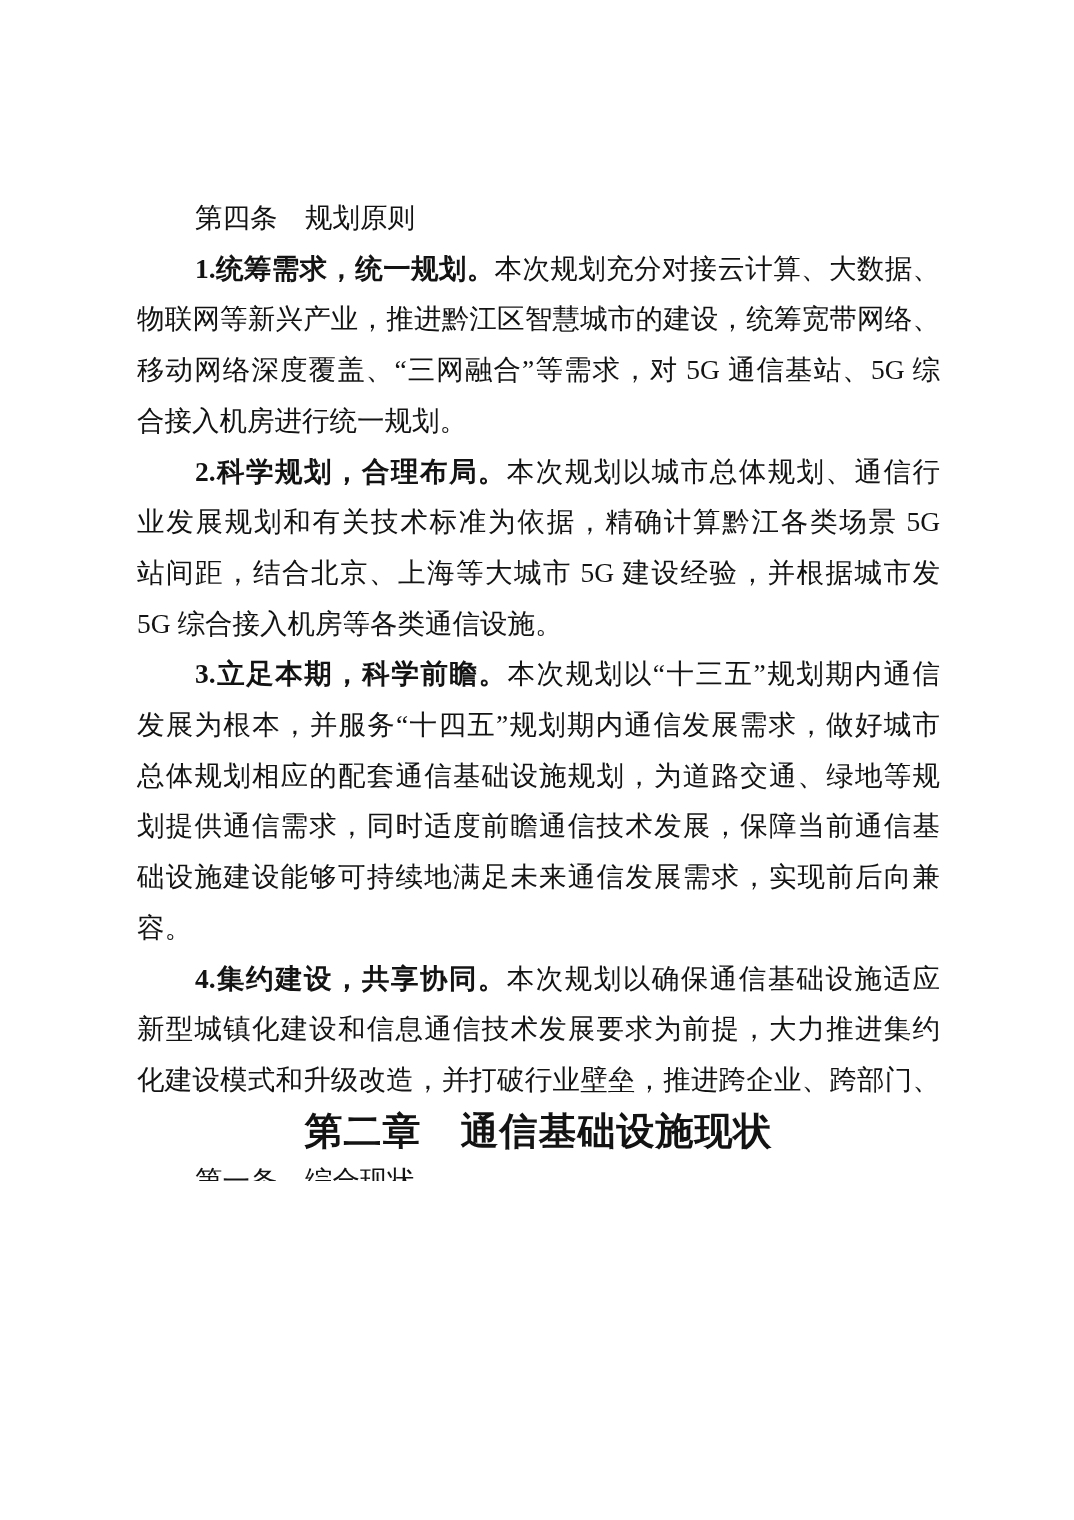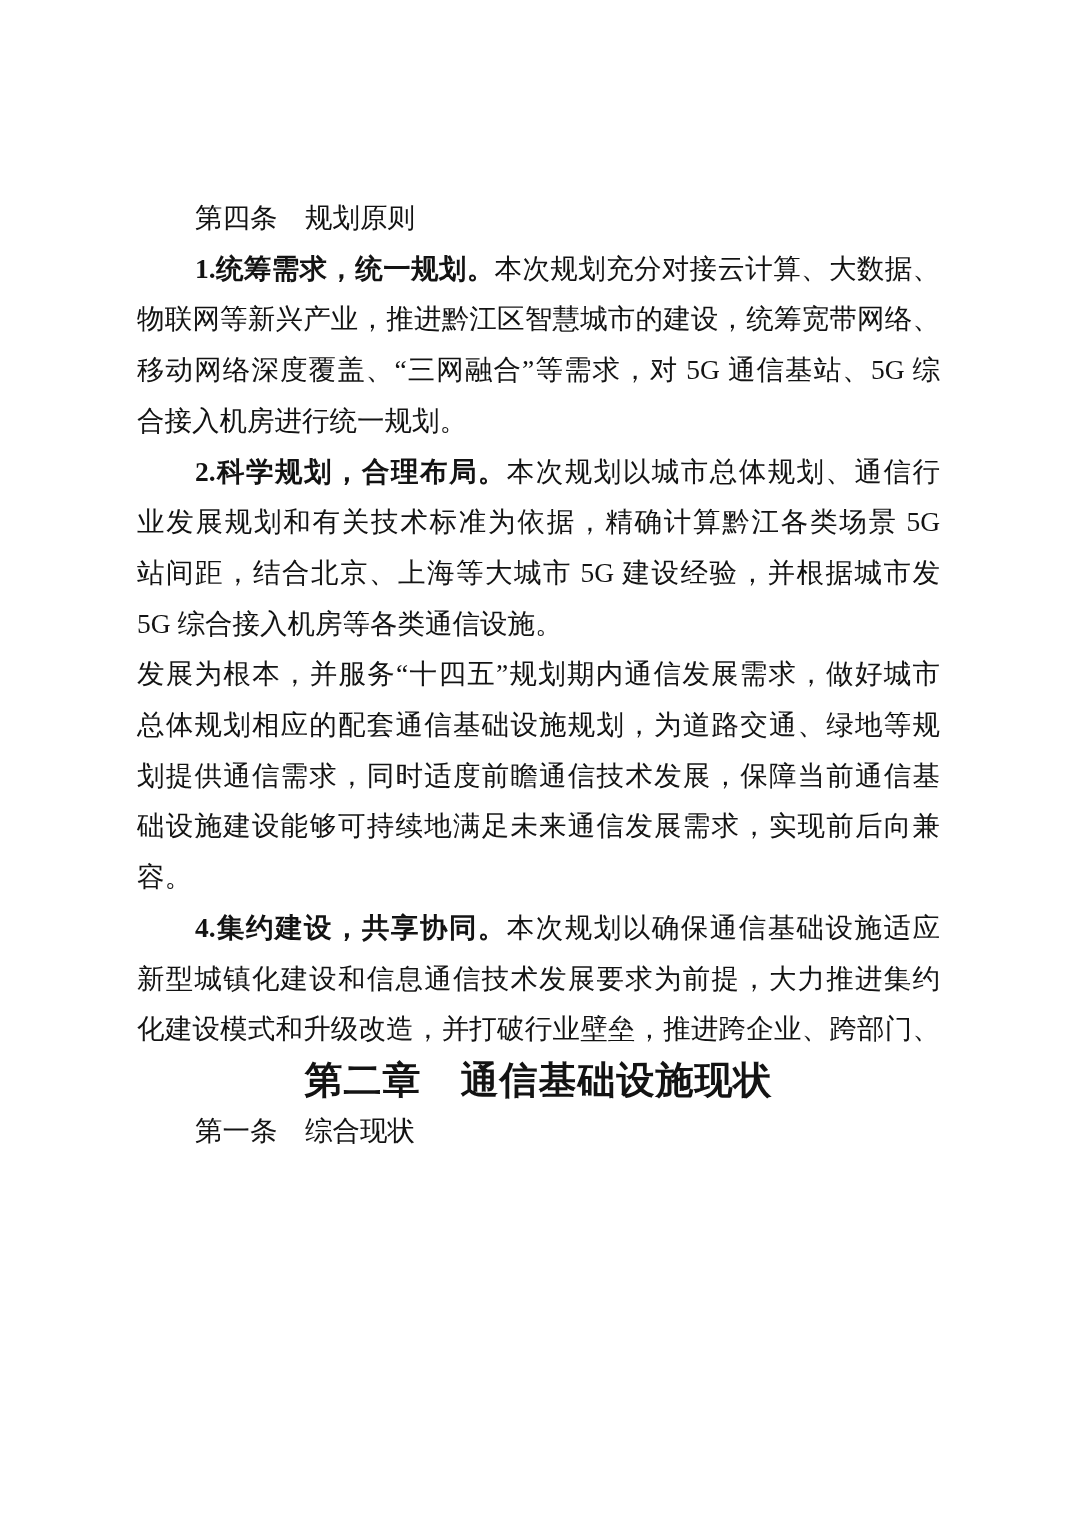--- a/index.html
+++ b/index.html
@@ -67,20 +67,21 @@
     <div class="line jl indent"><span class="lead">1.统筹需求，统一规划。</span><span>本次规划充分对接云计算、大数据、</span></div>
     <div class="line jl">物联网等新兴产业，推进黔江区智慧城市的建设，统筹宽带网络、</div>
     <div class="line jl">移动网络深度覆盖、“三网融合”等需求，对 5G 通信基站、5G 综</div>
     <div class="line">合接入机房进行统一规划。</div>
 
     <div class="line jl indent"><span class="lead">2.科学规划，合理布局。</span><span>本次规划以城市总体规划、通信行</span></div>
     <div class="line jl">业发展规划和有关技术标准为依据，精确计算黔江各类场景 5G</div>
     <div class="line jl">站间距，结合北京、上海等大城市 5G 建设经验，并根据城市发</div>
     <div class="line">5G 综合接入机房等各类通信设施。</div>
 
+    <div class="line jl indent"><span class="lead">3.立足本期，科学前瞻。</span><span>本次规划以“十三五”规划期内通信</span></div>
     <div class="line jl">发展为根本，并服务“十四五”规划期内通信发展需求，做好城市</div>
     <div class="line jl">总体规划相应的配套通信基础设施规划，为道路交通、绿地等规</div>
     <div class="line jl">划提供通信需求，同时适度前瞻通信技术发展，保障当前通信基</div>
     <div class="line jl">础设施建设能够可持续地满足未来通信发展需求，实现前后向兼</div>
     <div class="line">容。</div>
 
     <div class="line jl indent"><span class="lead">4.集约建设，共享协同。</span><span>本次规划以确保通信基础设施适应</span></div>
     <div class="line jl">新型城镇化建设和信息通信技术发展要求为前提，大力推进集约</div>
     <div class="line jl">化建设模式和升级改造，并打破行业壁垒，推进跨企业、跨部门、</div>
 

